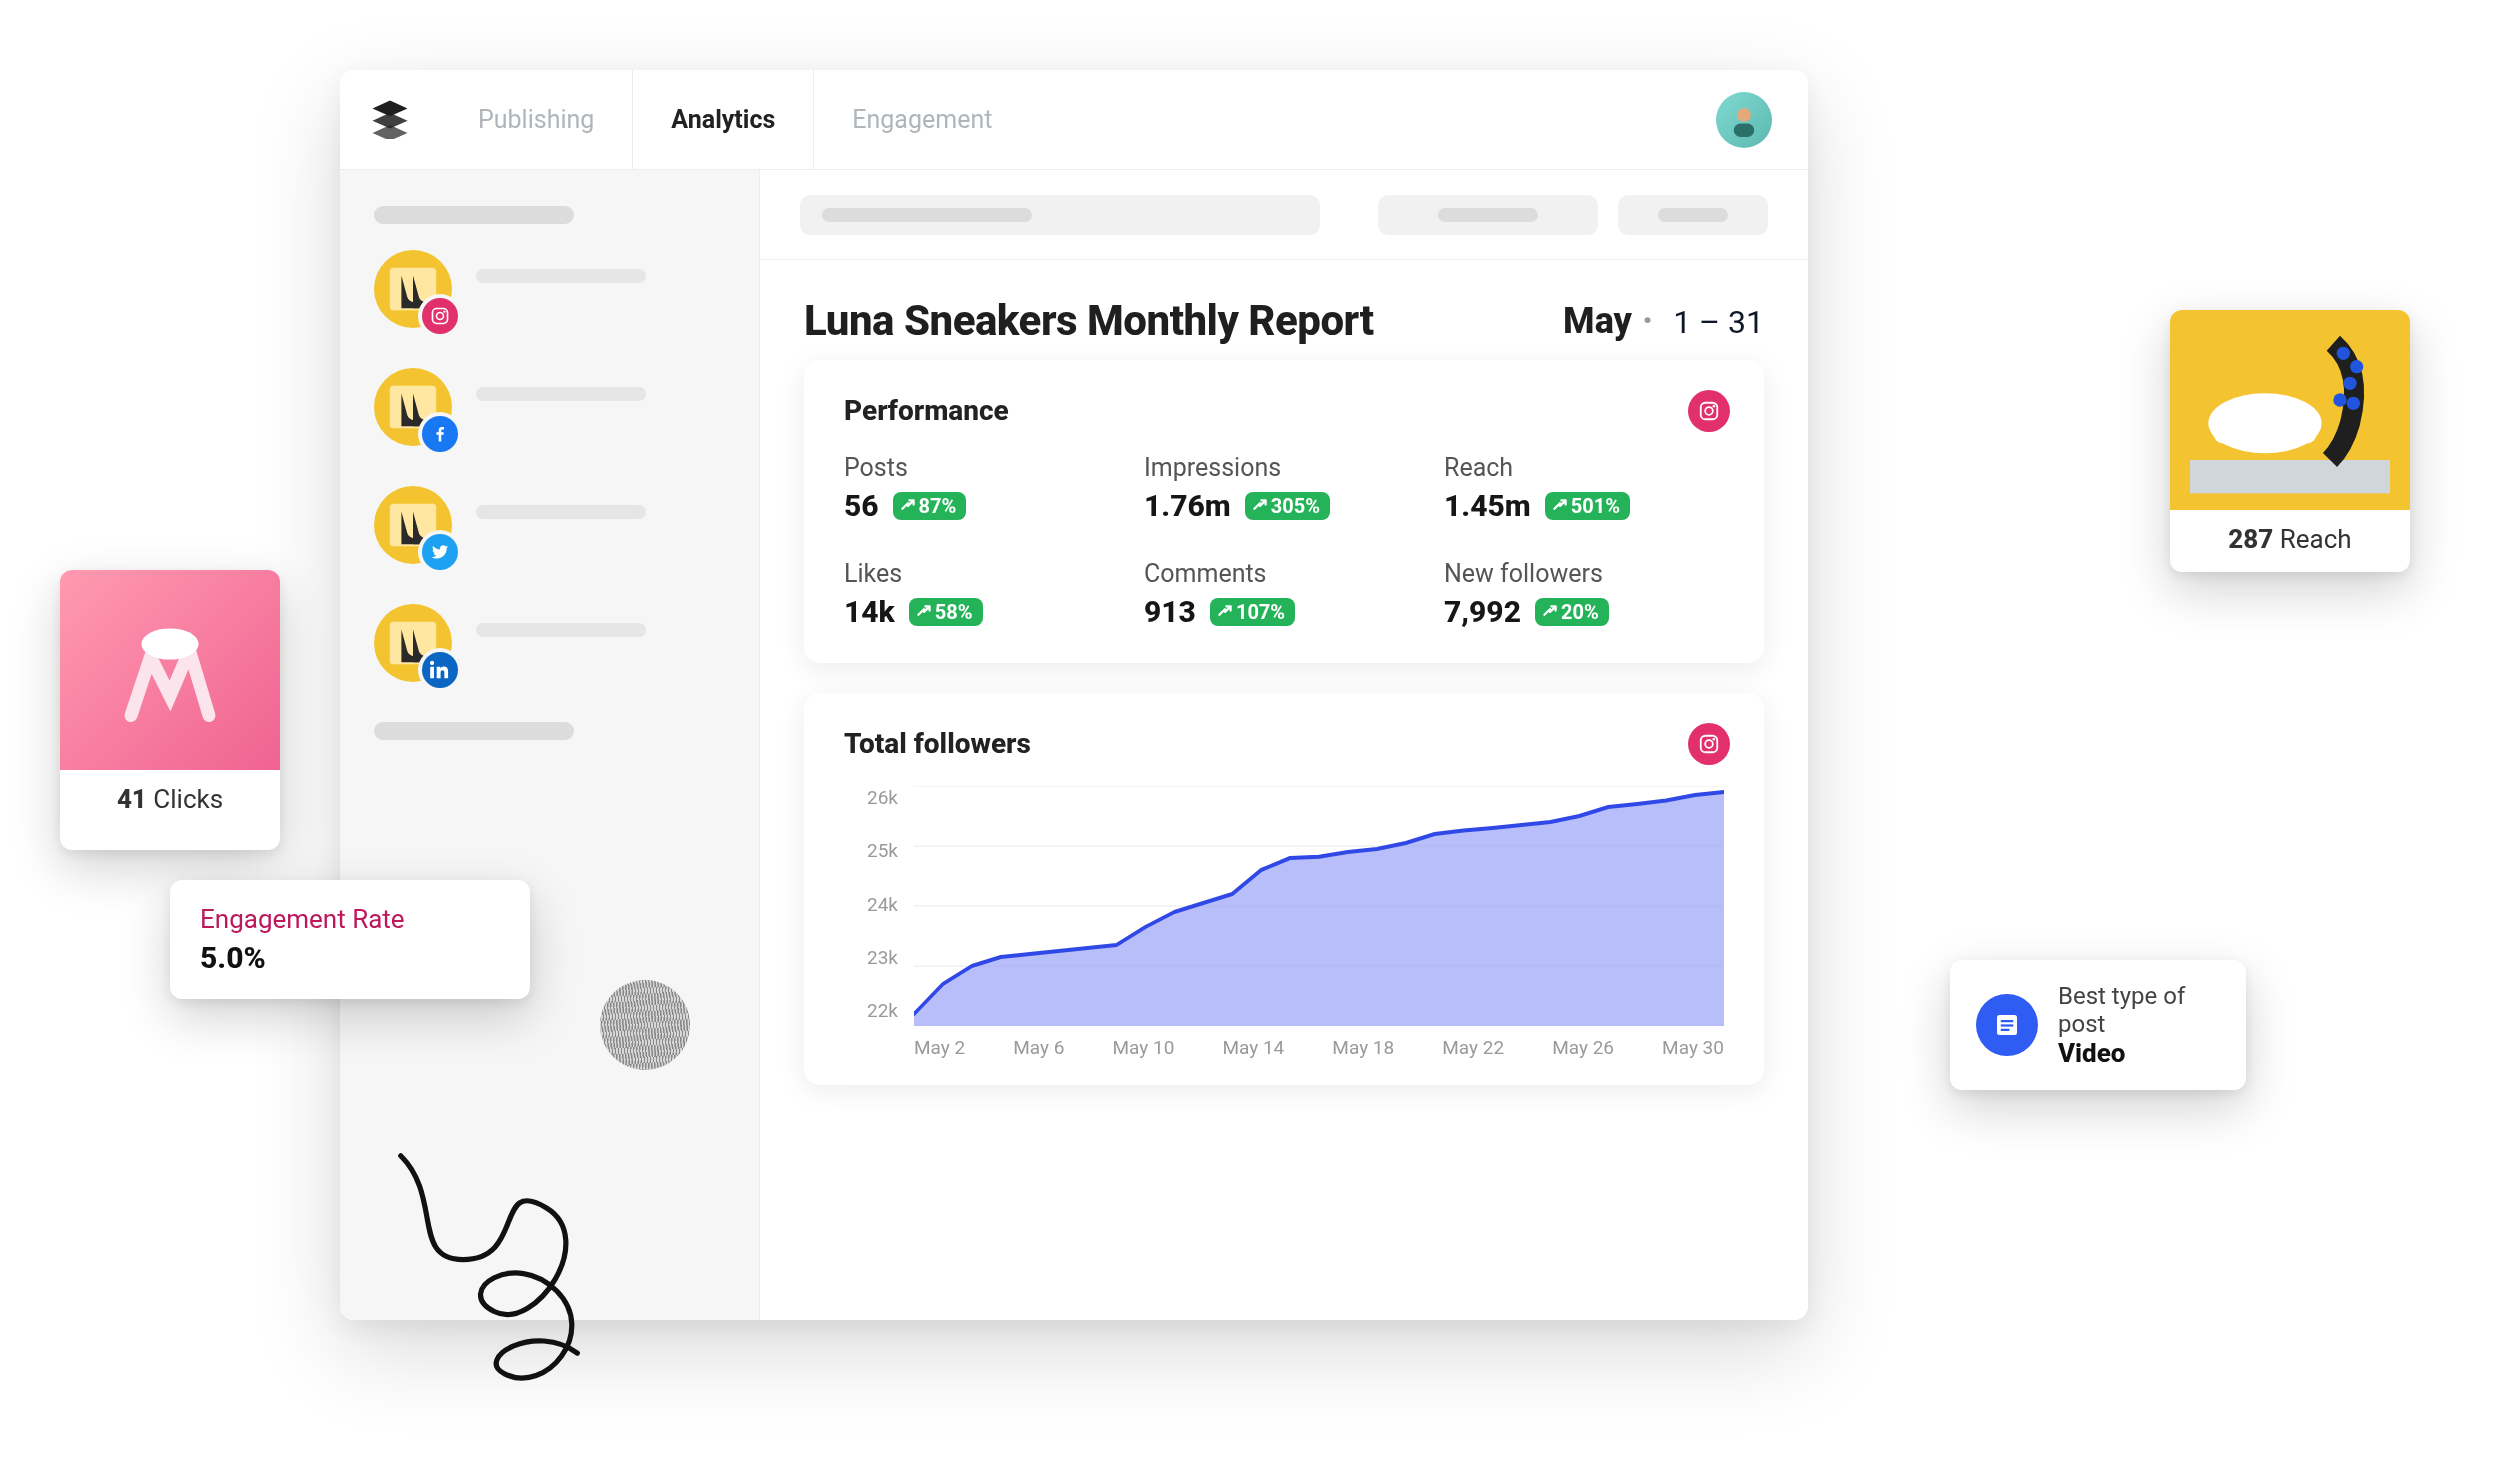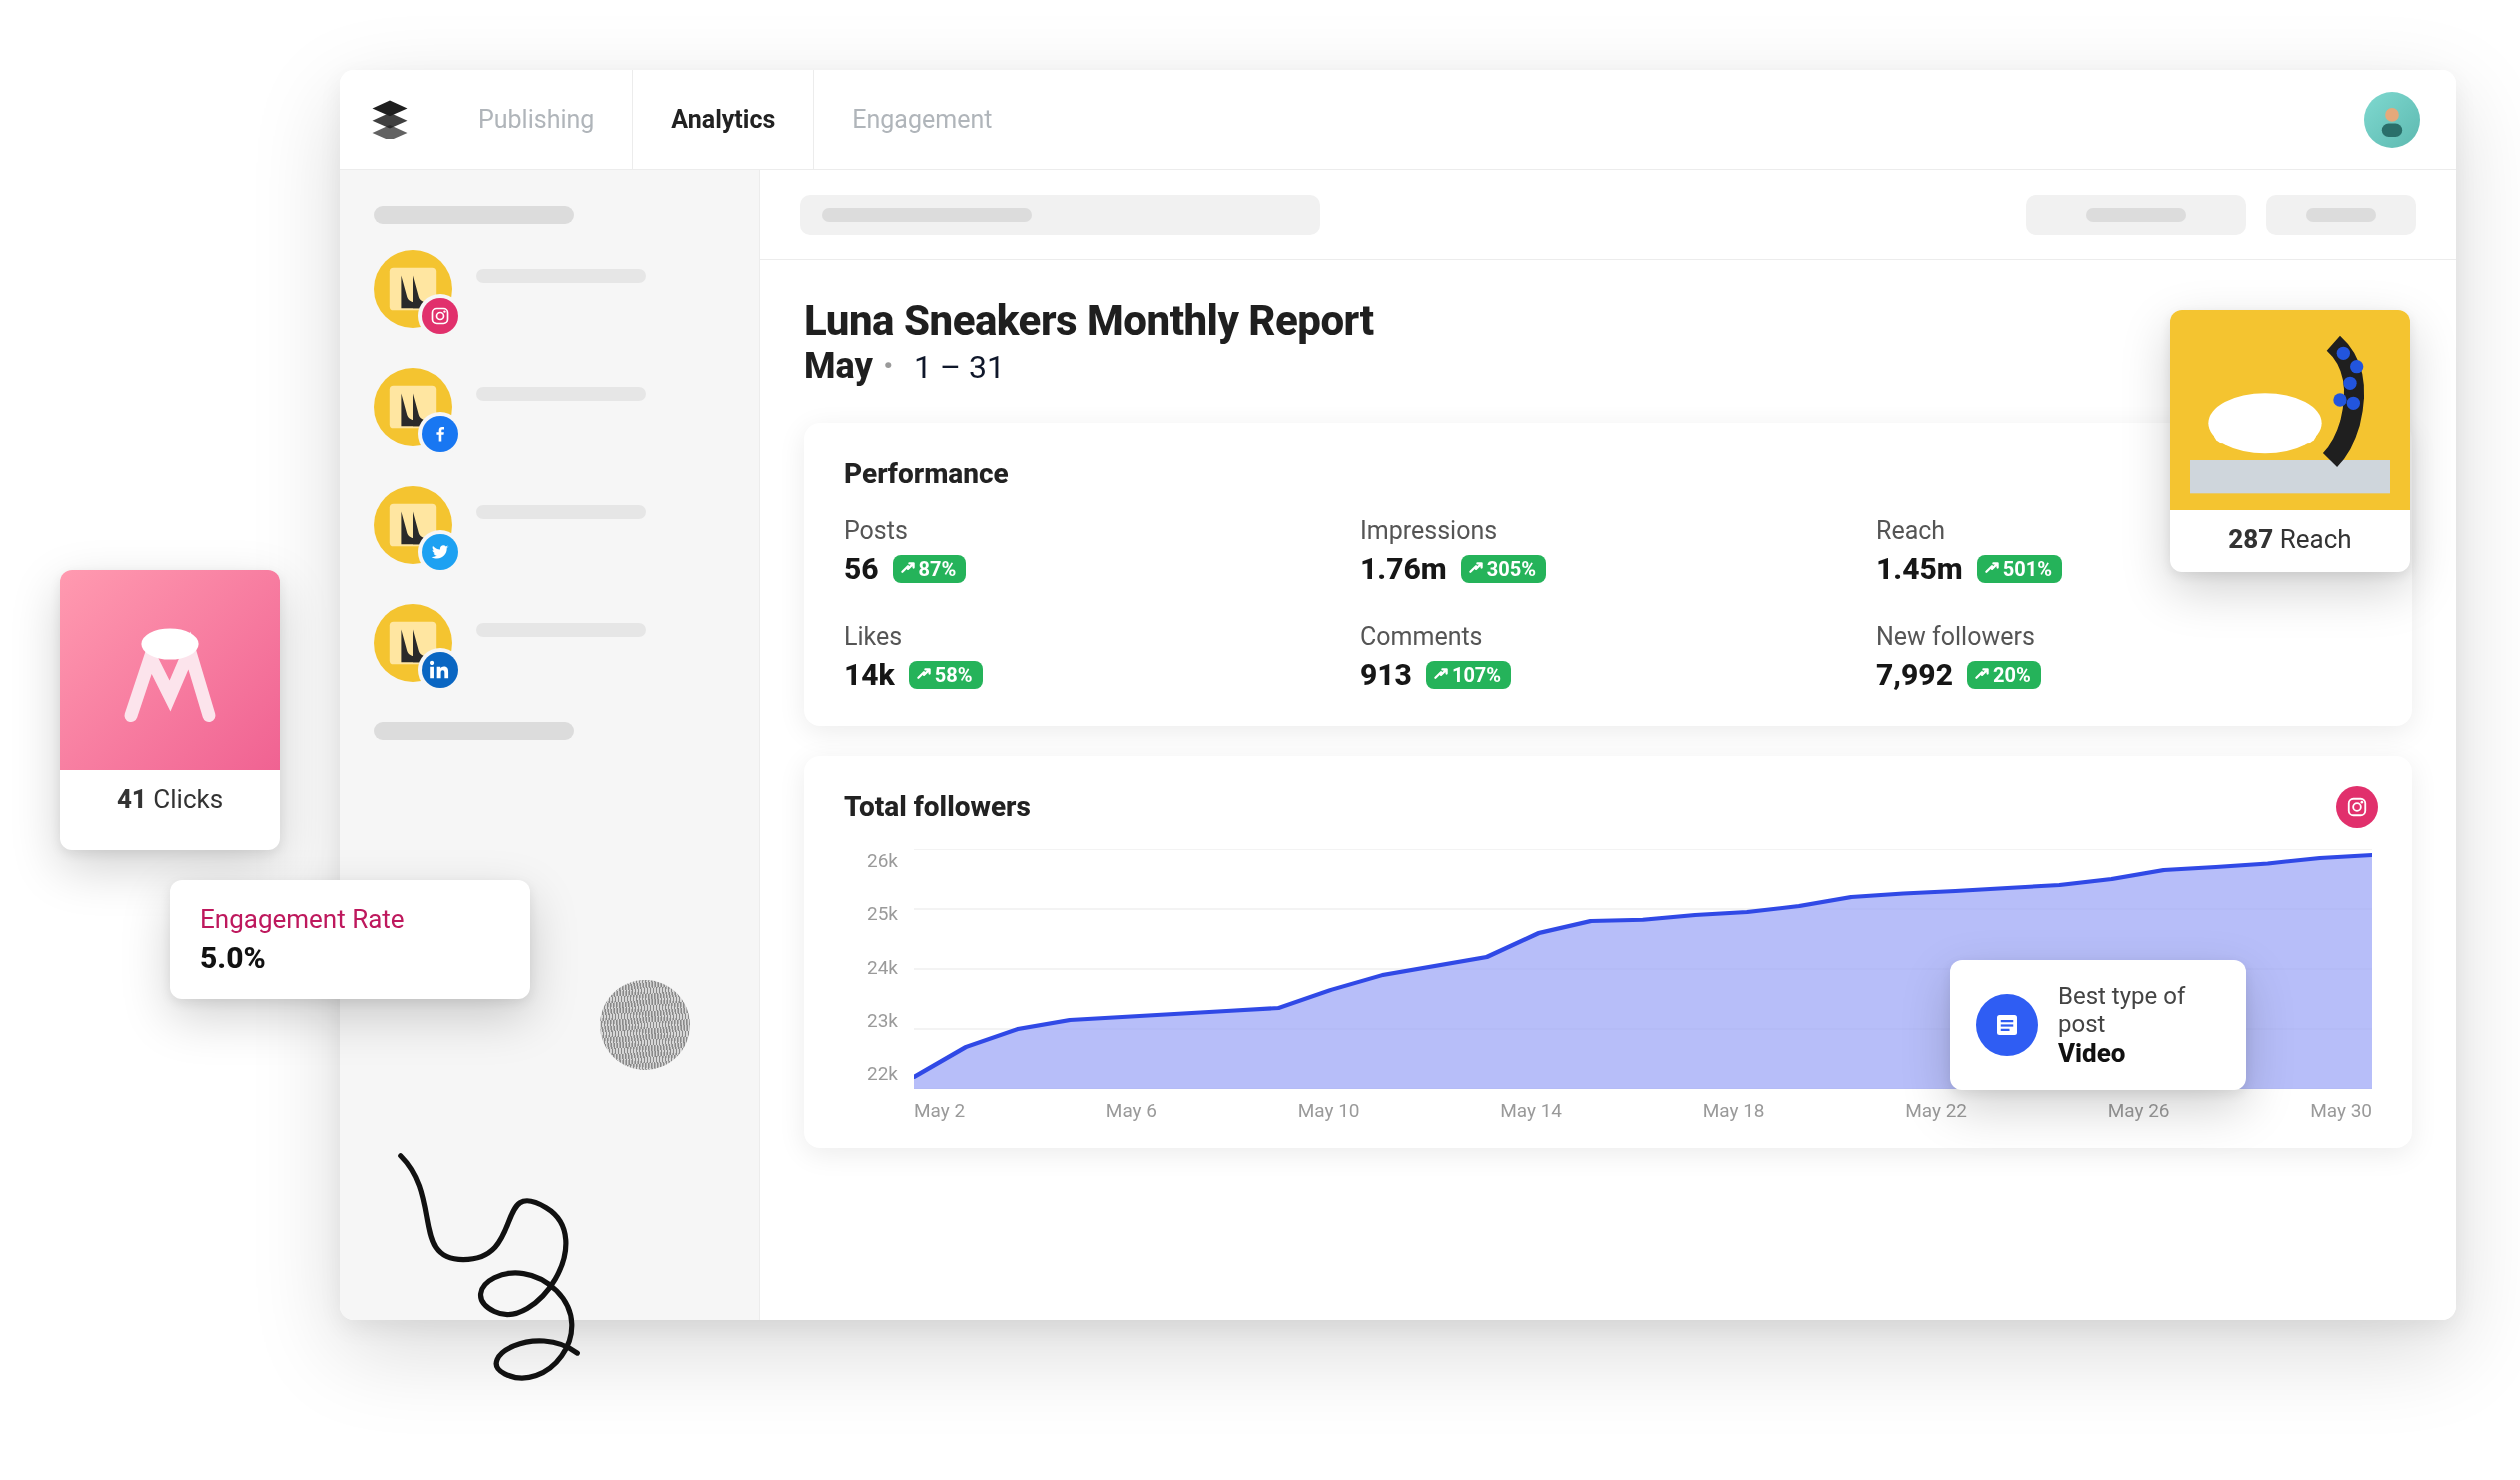--- a/index.html
+++ b/index.html
@@ -10,21 +10,21 @@
     height: 1480px;
     position: relative;
     overflow: hidden;
   }
 
   
   .app-window {
     position: absolute;
     left: 340px;
     top: 70px;
-    width: 2116px;
+    width: 1468px;
     height: 1250px;
     background: #ffffff;
     border-radius: 14px;
     box-shadow: 0 30px 90px rgba(0,0,0,0.15), 0 8px 25px rgba(0,0,0,0.06);
     overflow: hidden;
   }
 
   
   .topbar {
     height: 100px;
@@ -120,21 +120,21 @@
   .chip.lg { width: 520px; display:flex;align-items:center;padding:0 22px;}
   .chip.lg .ph{width:210px;height:14px;border-radius:7px;background:#dcdcdc;}
   .chip.md { width: 220px; display:flex;align-items:center;justify-content:center;}
   .chip.md .ph{width:100px;height:14px;border-radius:7px;background:#dcdcdc;}
   .chip.sm { width: 150px; display:flex;align-items:center;justify-content:center;}
   .chip.sm .ph{width:70px;height:14px;border-radius:7px;background:#dcdcdc;}
   .filterbar .gap { flex:1; }
 
   .content { padding: 36px 44px; }
 
-  .page-head { display:flex; align-items:flex-start; justify-content:space-between; margin-bottom: 36px; flex-direction: column;}
+  .page-head { display:flex; align-items:center; justify-content:space-between; margin-bottom: 15px;}
   .page-title { font-size: 42px; font-weight:800; color:#1f1f1f; letter-spacing:-0.5px;}
   .page-date  { font-size: 36px; color:#1f1f1f; font-weight:800;}
   .page-date .range { font-weight:400; color:#0f172a; font-size:32px; margin-left:10px;}
   .page-date .dot   {color:#9a9a9a; padding:0 10px;}
 
   .card {
     background:#fff; border:0; border-radius:16px;
     box-shadow: 0 6px 28px rgba(0,0,0,0.08);
     padding: 34px 40px; margin-bottom: 30px;
     position:relative;

